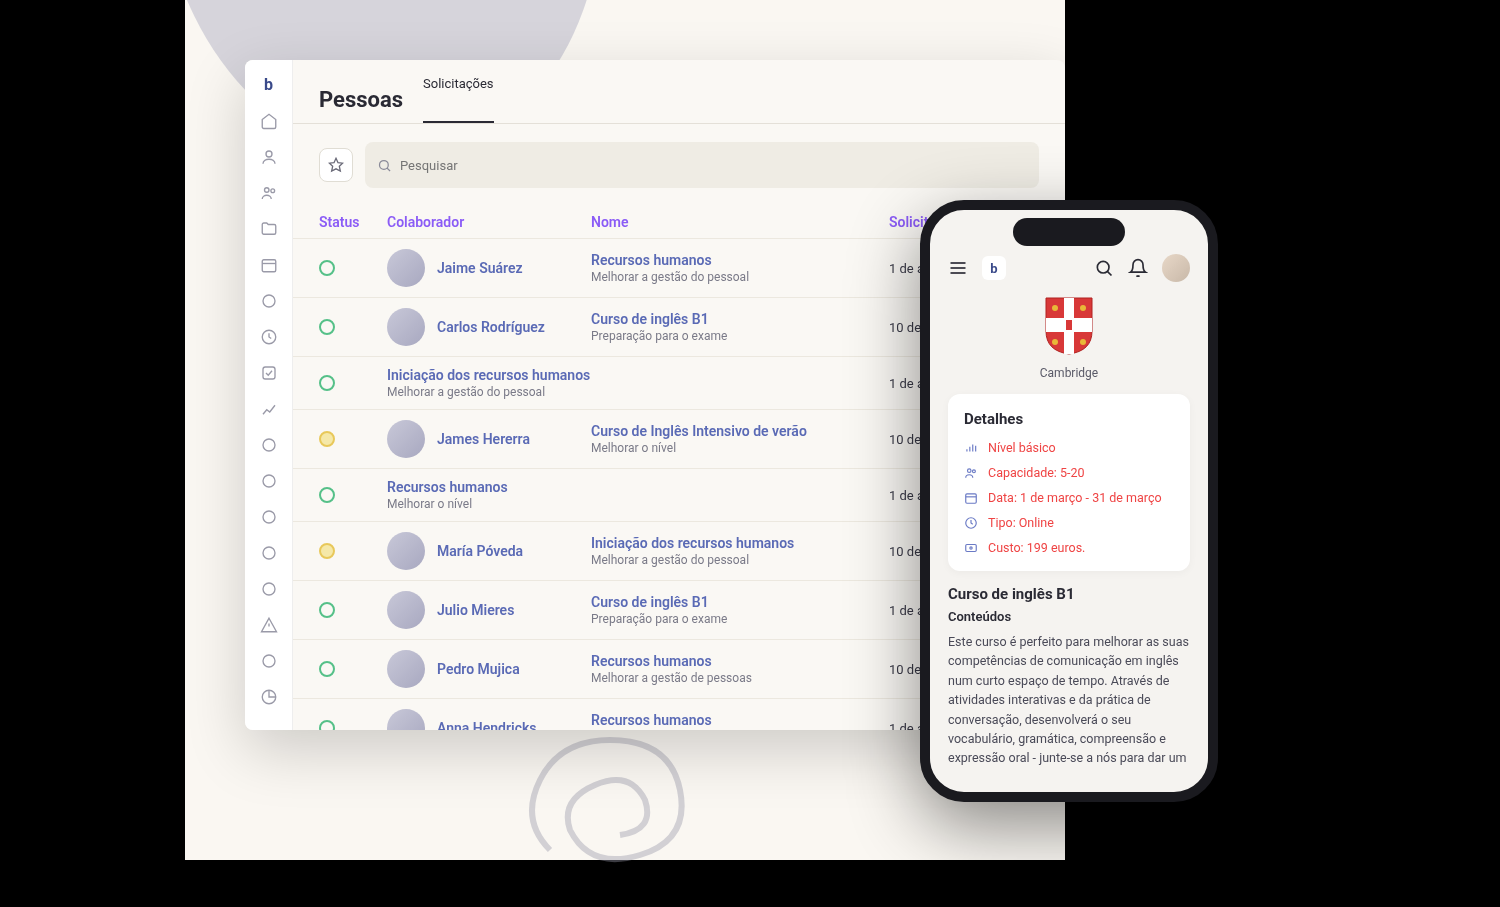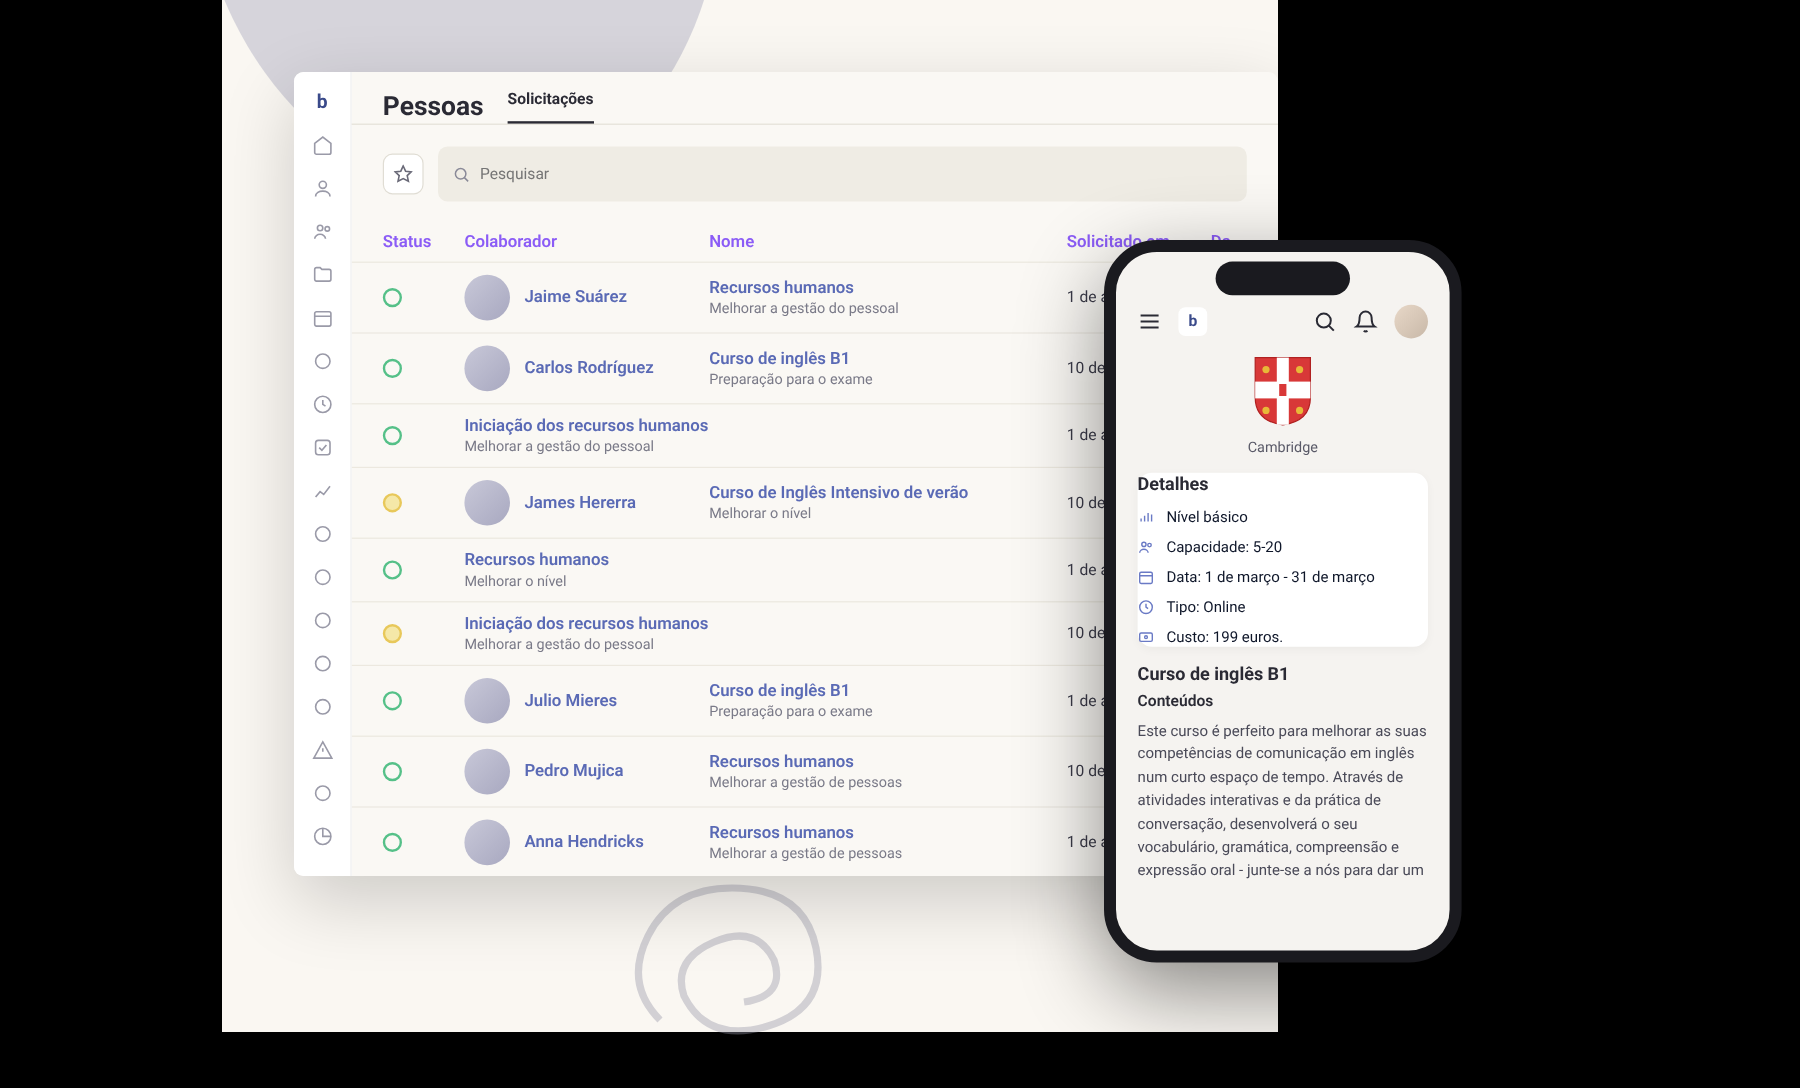--- a/index.html
+++ b/index.html
@@ -15,21 +15,21 @@
 .window { position: absolute; left: 245px; top: 60px; width: 820px; height: 670px; background: #faf8f4; border-radius: 8px; box-shadow: 0 20px 60px rgba(0,0,0,.18); z-index: 10; display: flex; overflow: hidden; }
 .sidebar { width: 48px; background: #fff; border-right: 1px solid #eee; display: flex; flex-direction: column; align-items: center; padding: 14px 0; gap: 18px; }
 .logo { width: 20px; height: 20px; display: flex; align-items: center; justify-content: center; color: #3a4a8a; font-weight: 700; font-size: 16px; }
 .nav-icon { width: 18px; height: 18px; color: #9a9aa8; cursor: pointer; }
 .nav-icon svg { width: 100%; height: 100%; }
 
 .main { flex: 1; display: flex; flex-direction: column; }
 .header { padding: 16px 26px 0; border-bottom: 1px solid #e4e0d8; }
 .header-top { display: flex; align-items: center; gap: 20px; }
 .page-title { font-size: 22px; font-weight: 700; color: #2a2a34; }
-.tab { font-size: 13px; font-weight: 700; color: #2a2a34; padding-bottom: 10px; border-bottom: 2px solid #2a2a34; cursor: pointer; }
+.tab { font-size: 13px; font-weight: 400; color: #2a2a34; padding-bottom: 30px; border-bottom: 2px solid #2a2a34; cursor: pointer; }
 .toolbar { display: flex; gap: 12px; padding: 18px 26px; align-items: center; }
 .star-btn { width: 34px; height: 34px; border: 1px solid #e0ddd4; border-radius: 8px; background: #fff; display: flex; align-items: center; justify-content: center; cursor: pointer; }
 .star-btn svg { width: 16px; height: 16px; color: #6a6a78; }
 .search { flex: 1; height: 46px; background: #efece4; border-radius: 8px; display: flex; align-items: center; padding: 0 12px; gap: 8px; }
 .search svg { width: 15px; height: 15px; color: #8a8a98; }
 .search input { border: none; background: transparent; outline: none; font-size: 13px; color: #5a5a68; flex: 1; }
 
 .table { flex: 1; overflow: hidden; }
 .thead { display: flex; padding: 8px 26px; font-size: 14px; font-weight: 600; color: #8b5cf6; }
 .col-status { width: 68px; }
@@ -56,23 +56,23 @@
 .phone-right { display: flex; align-items: center; gap: 14px; }
 .ph-icon { width: 20px; height: 20px; color: #2a2a34; cursor: pointer; }
 .ph-icon svg { width: 100%; height: 100%; }
 .ph-logo { width: 24px; height: 24px; background: #fff; border-radius: 6px; display: flex; align-items: center; justify-content: center; font-size: 13px; font-weight: 700; color: #3a4a8a; }
 .ph-avatar { width: 28px; height: 28px; border-radius: 50%; background: linear-gradient(135deg,#e8d8c8,#c8b8a8); }
 
 .badge-wrap { text-align: center; margin-bottom: 14px; }
 .crest { width: 50px; height: 60px; margin: 0 auto 6px; }
 .crest-name { font-size: 12px; color: #5a5a68; }
 
-.card { background: #fff; border-radius: 12px; margin-bottom: 14px; box-shadow: 0 2px 8px rgba(0,0,0,.04); }
+.card { background: #fff; border-radius: 12px; padding: 16px; margin-bottom: 14px; box-shadow: 0 2px 8px rgba(0,0,0,.04); }
 .card-title { font-size: 15px; font-weight: 700; color: #2a2a34; margin-bottom: 12px; }
-.detail-row { display: flex; align-items: flex-start; gap: 10px; font-size: 12.5px; color: #0f172a; margin-bottom: 10px; }
+.detail-row { display: flex; align-items: flex-end; gap: 10px; font-size: 12.5px; color: #ef4444; margin-bottom: 10px; }
 .detail-row:last-child { margin-bottom: 0; }
 .detail-row .di { width: 14px; height: 14px; color: #6a7ac5; flex-shrink: 0; }
 .detail-row .di svg { width: 100%; height: 100%; }
 
 .course-h { font-size: 15px; font-weight: 700; color: #2a2a34; margin-bottom: 6px; }
 .course-sub-h { font-size: 13px; font-weight: 600; color: #2a2a34; margin-bottom: 8px; }
 .course-desc { font-size: 12.5px; line-height: 1.55; color: #4a4a58; }
 </style>
 </head>
 <body>
@@ -240,20 +240,24 @@
             <div class="col-nome">
               <div class="course-title">Recursos humanos</div>
               <div class="course-sub">Melhorar o nível</div>
             </div>
             <div class="col-data req-date">1 de ab</div>
             <div class="col-extra"></div>
           </div>
           <div class="row">
             <div class="col-status">
               <div class="status-dot yellow"></div>
+            </div>
+            <div class="col-collab collab">
+              <div class="avatar"></div>
+              <div class="collab-name">María Póveda</div>
             </div>
             <div class="col-nome">
               <div class="course-title">Iniciação dos recursos humanos</div>
               <div class="course-sub">Melhorar a gestão do pessoal</div>
             </div>
             <div class="col-data req-date">10 de fe</div>
             <div class="col-extra"></div>
           </div>
           <div class="row">
             <div class="col-status">

